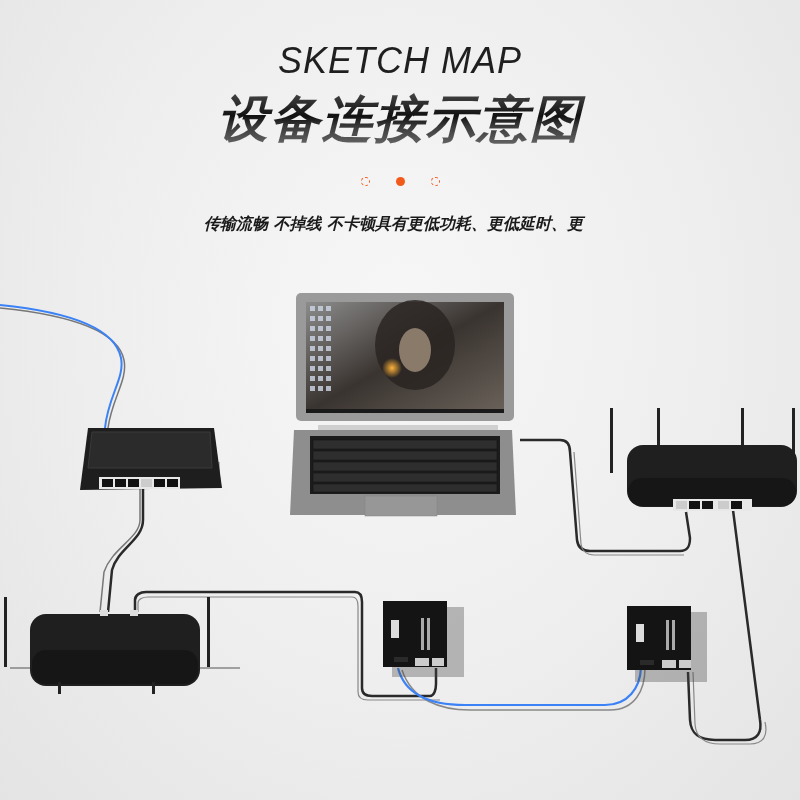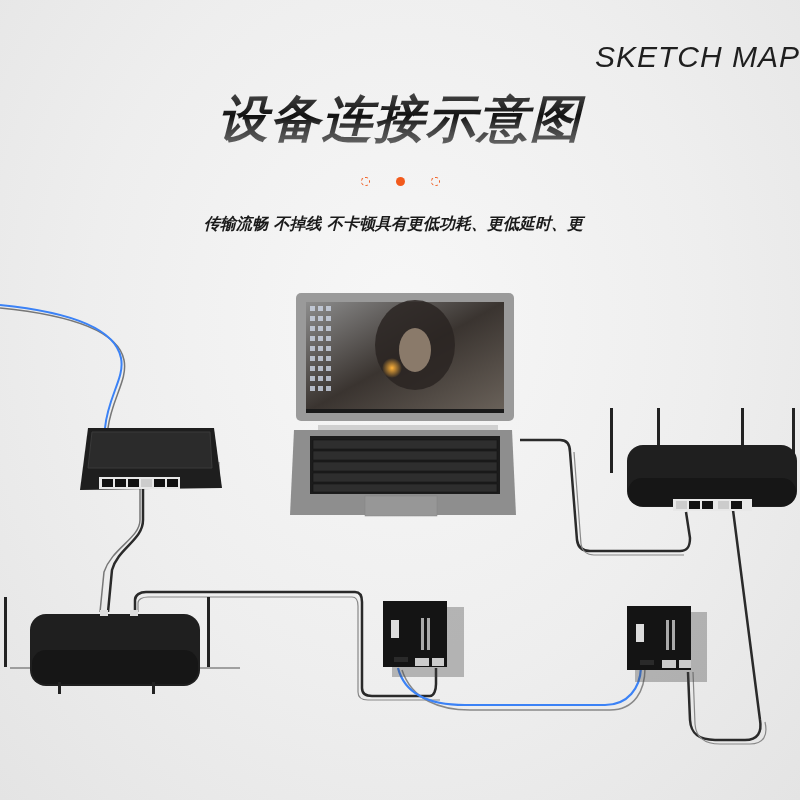--- a/index.html
+++ b/index.html
@@ -2,22 +2,22 @@
 <html><head>
 <meta charset="utf-8">
 <style>
   html, body { margin:0; padding:0; }
   body {
     width:800px; height:800px; overflow:hidden; position:relative;
     background: radial-gradient(ellipse at 50% 40%, #f7f7f7 0%, #eeeeee 55%, #e4e4e4 100%);
     font-family: "DejaVu Sans", sans-serif;
   }
   .title-en {
-    position:absolute; left:0; width:800px; top:40px; text-align:right;
-    font-family:"Liberation Sans", sans-serif; font-style:italic; font-size:30px;
+    position:absolute; left:0; width:800px; top:40px; text-align:center;
+    font-family:"Liberation Sans", sans-serif; font-style:italic; font-size:36px;
     color:#1f1f1f; letter-spacing:1px;
   }
   .title-cn {
     position:absolute; left:0; width:800px; top:86px; text-align:center;
     font-family:"DejaVu Sans", sans-serif; font-weight:bold; font-style:italic;
     font-size:50px; letter-spacing:2px;
     color:#222;
     background: linear-gradient(180deg,#555 0%,#111 45%,#3a3a3a 60%,#777 100%);
     -webkit-background-clip:text; background-clip:text; -webkit-text-fill-color:transparent;
   }

